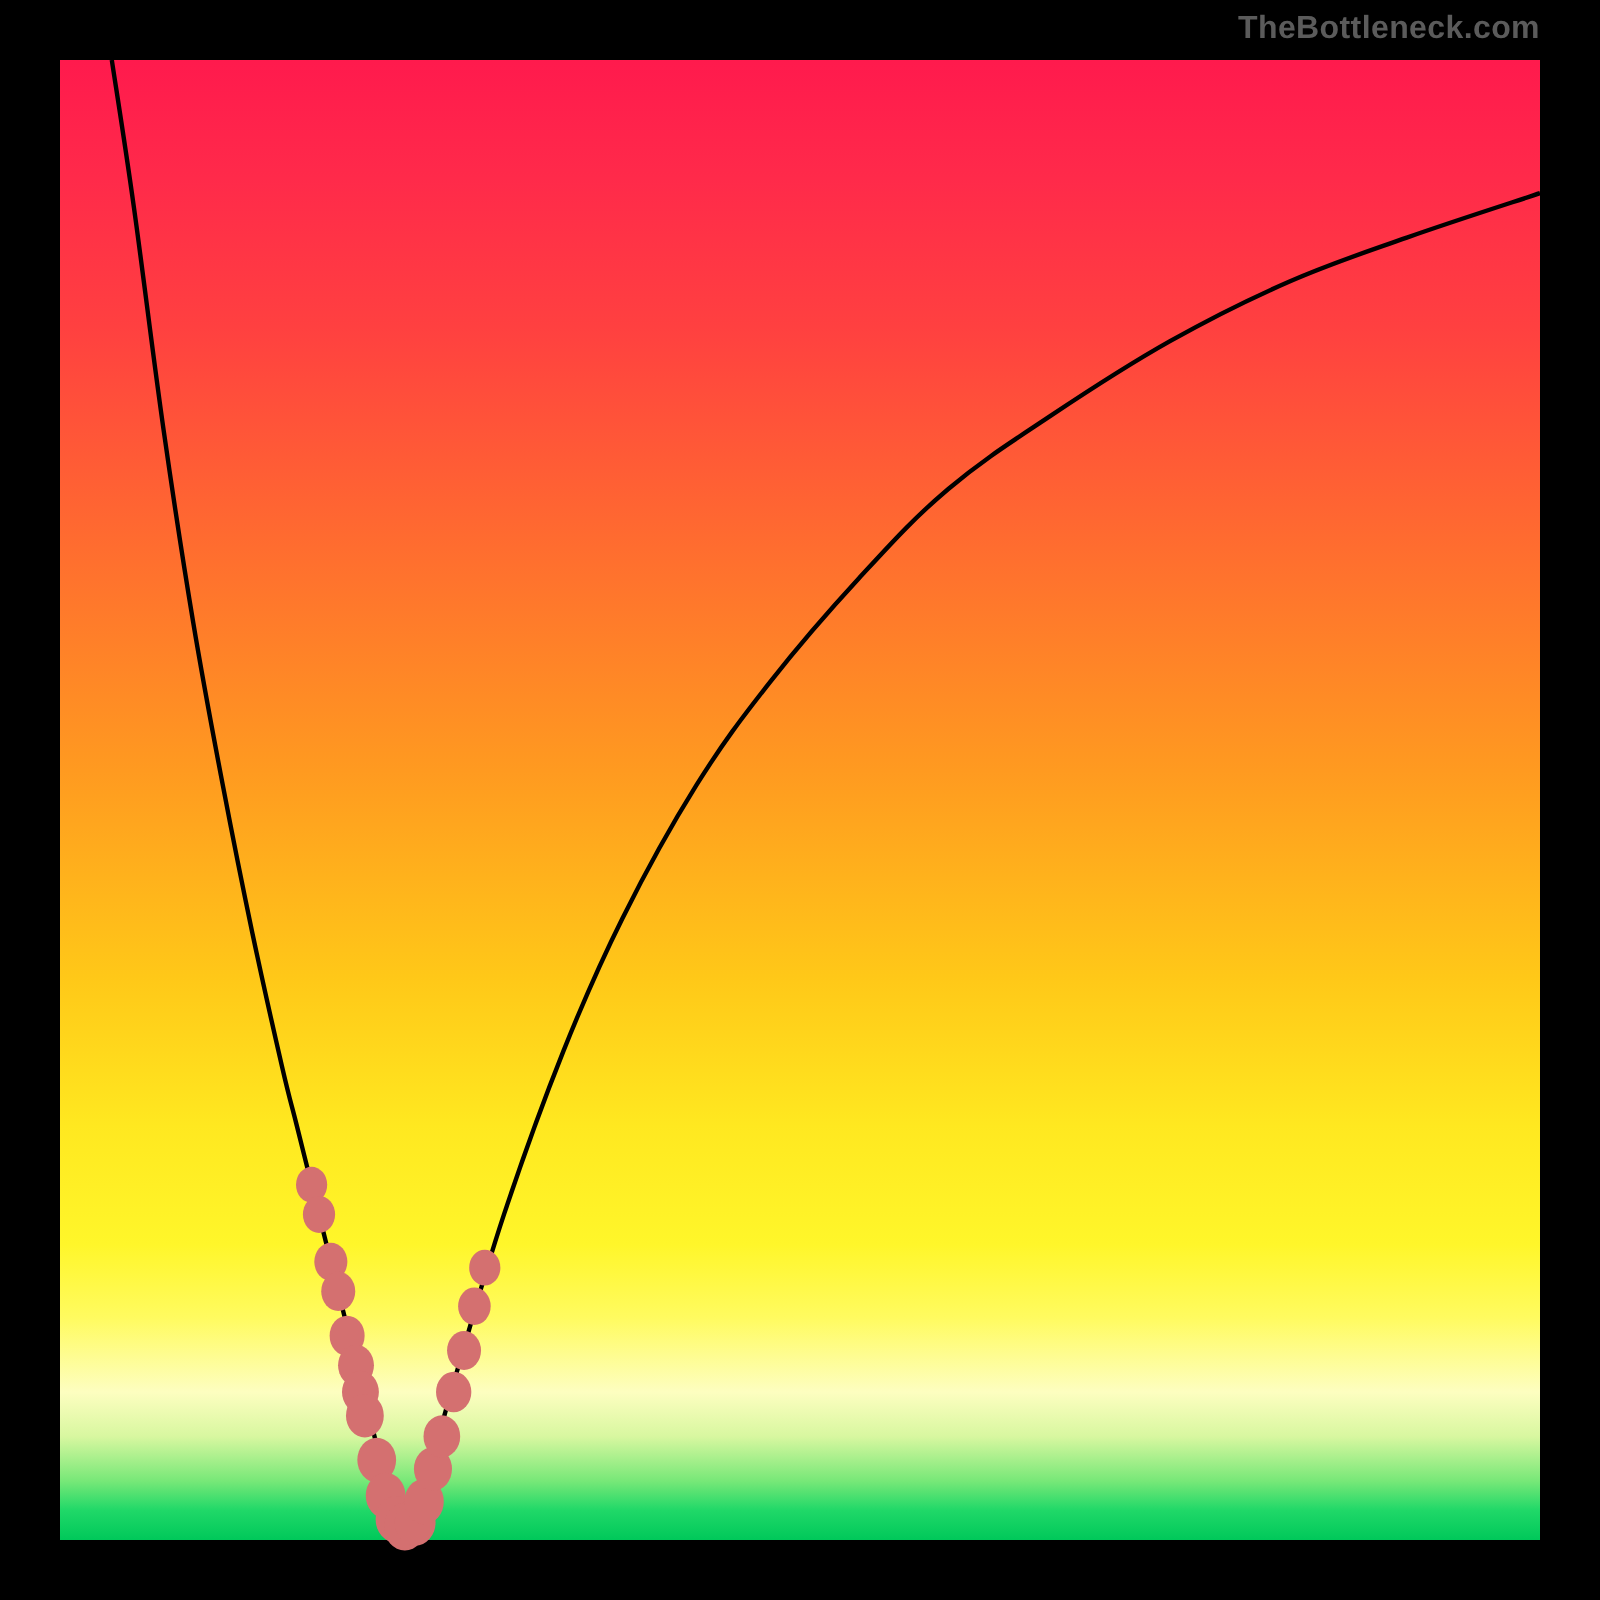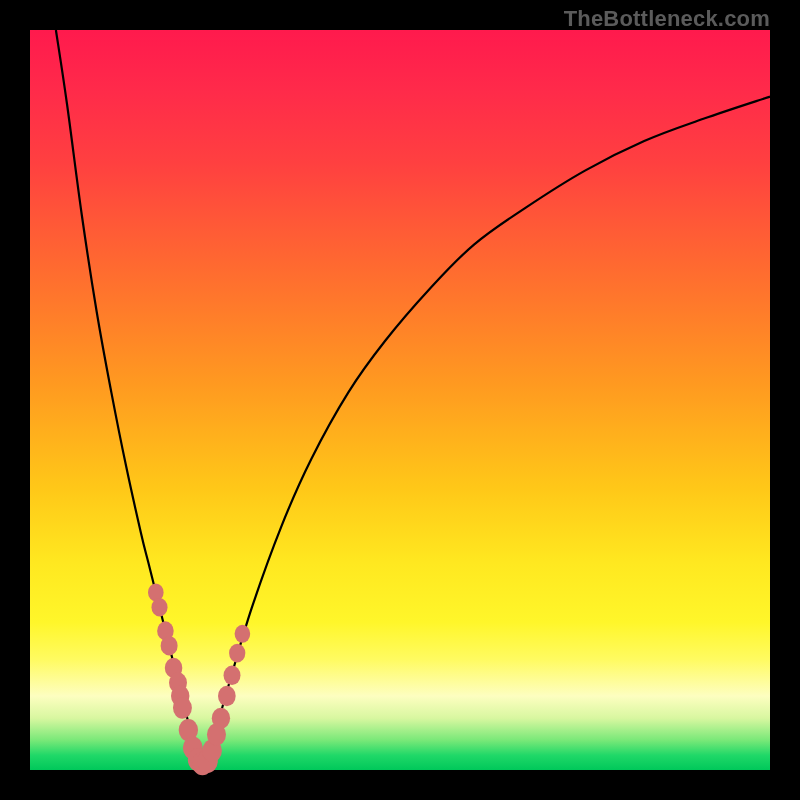--- a/index.html
+++ b/index.html
@@ -37,21 +37,21 @@
       #78e878 96%,
       #20d868 98%,
       #00c85a 100%
     );
   }
   .watermark {
     position: absolute;
     top: 6px;
     right: 30px;
     font-family: Arial, Helvetica, sans-serif;
-    font-size: 22px;
+    font-size: 16px;
     font-weight: 600;
     color: #5b5b5b;
     letter-spacing: 0.2px;
     user-select: none;
   }
   svg.curves {
     position: absolute;
     left: 0;
     top: 0;
     width: 740px;

